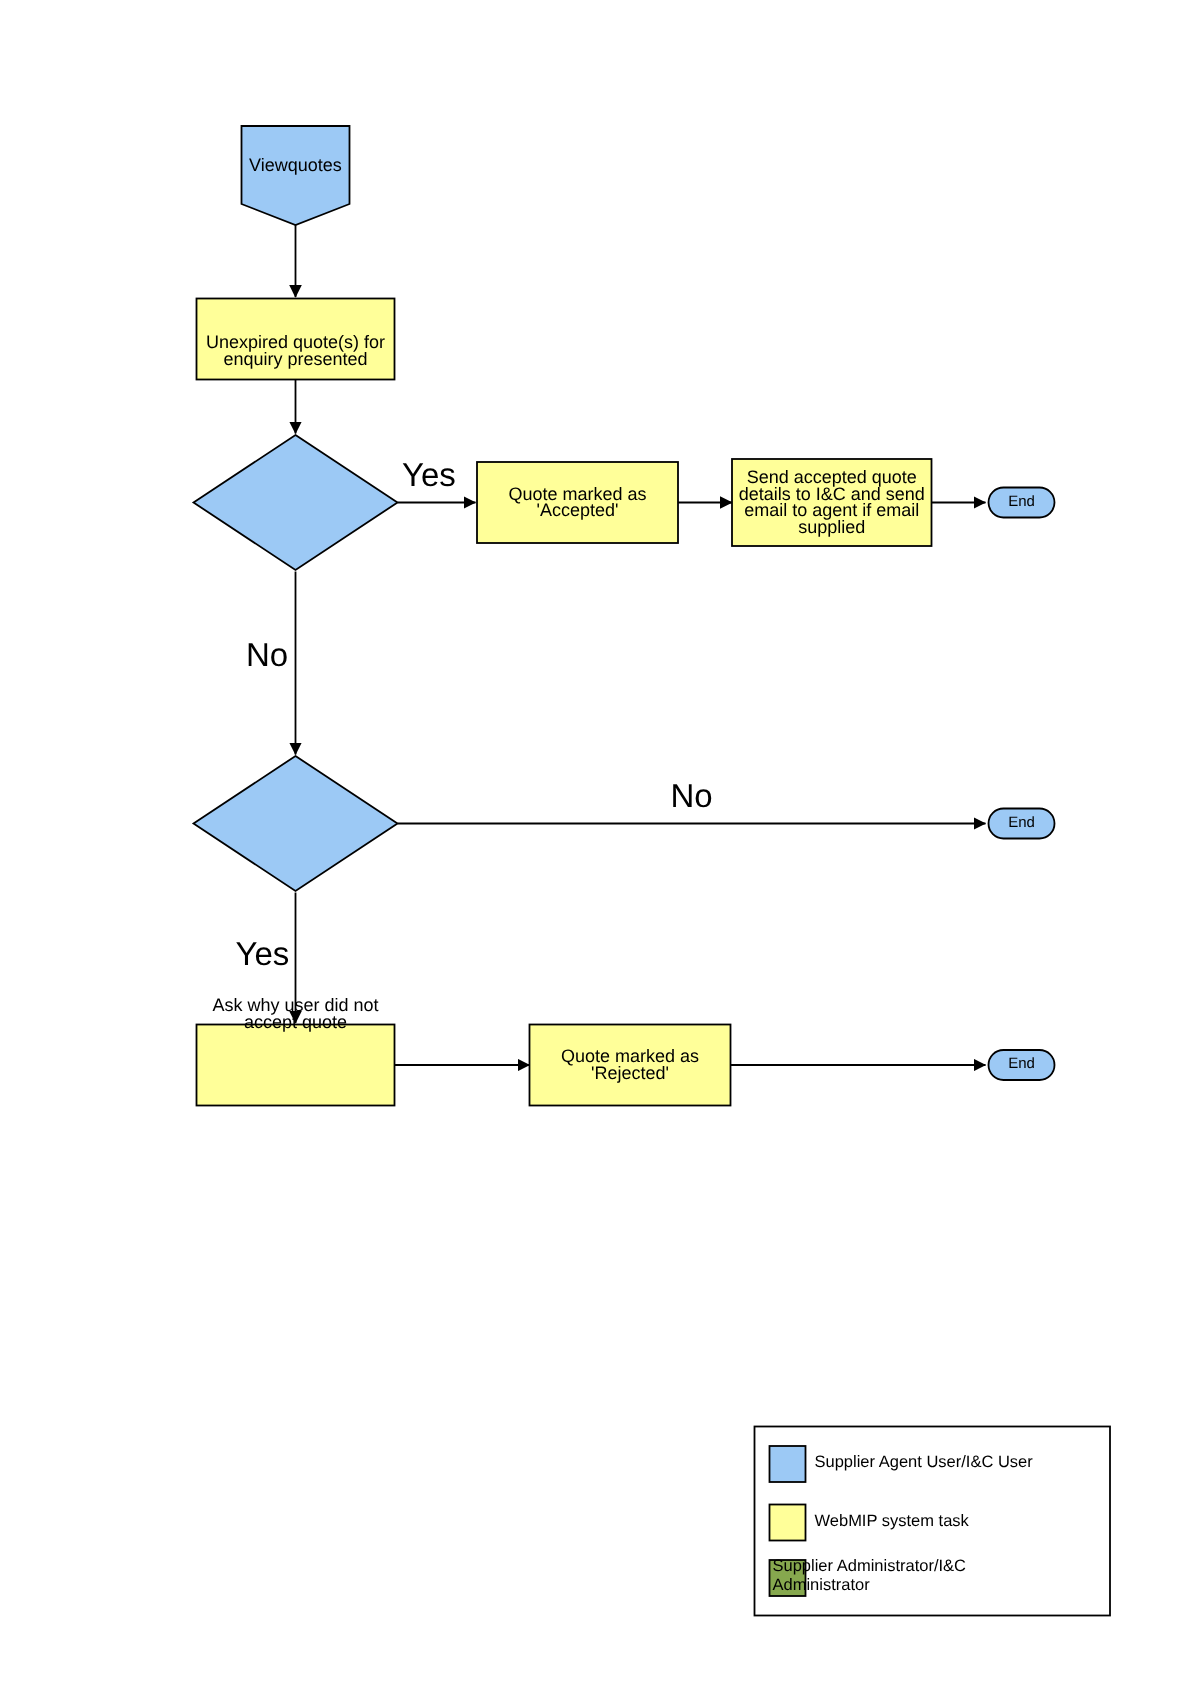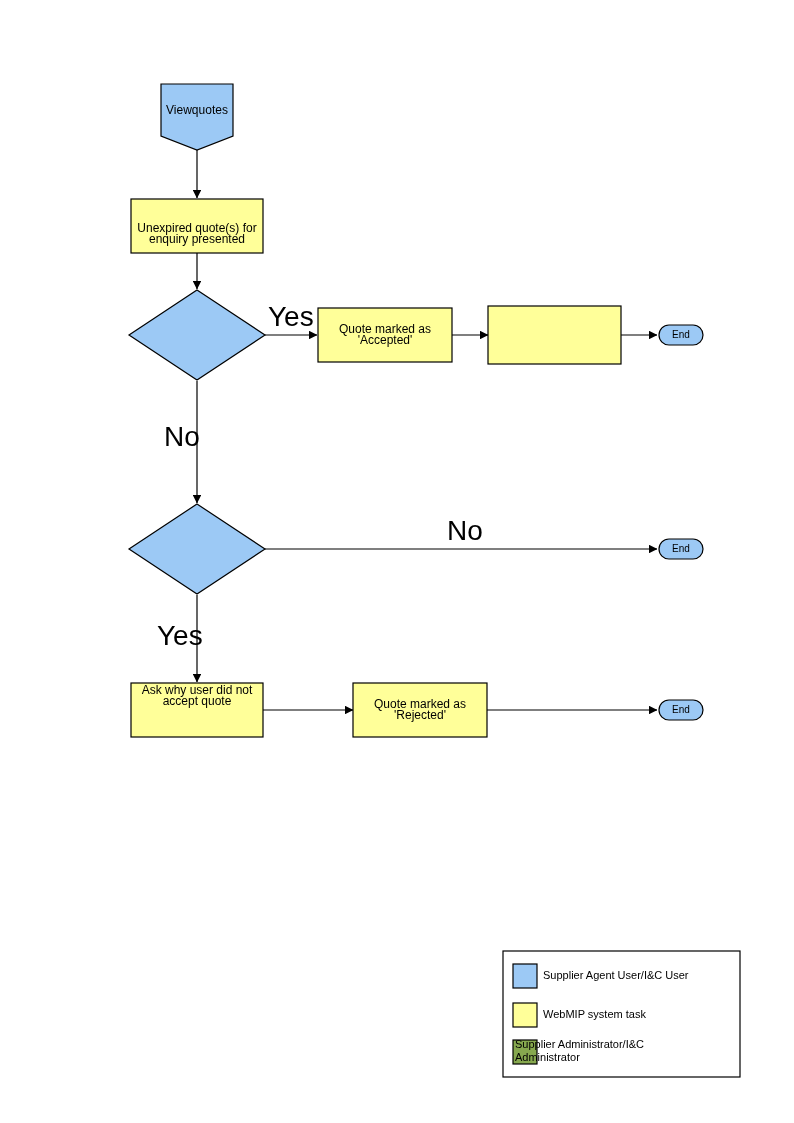--- a/index.html
+++ b/index.html
@@ -30,21 +30,21 @@
     line-height: 11px;
     pointer-events: none;
     display: flex;
     align-items: center;
     justify-content: center;
   }
   .edge-label {
     position: absolute;
     color: #000000;
     font-family: "Liberation Sans", sans-serif;
-    font-size: 28px;
+    font-size: 22px;
     line-height: 24px;
     white-space: nowrap;
   }
   .legend-text {
     position: absolute;
     color: #000000;
     font-family: "Liberation Sans", sans-serif;
     font-size: 11px;
     line-height: 13px;
     white-space: pre-line;
@@ -114,27 +114,28 @@
     <rect x="513" y="1040" width="24" height="24" fill="#86A84E" stroke="#000000" stroke-width="1.2"></rect>
   </svg>
 
   <div class="node-label" style="left:161px; top:95px; width:72px; height:30px;">Viewquotes</div>
 
   <div class="node-label" style="left:134px; top:200px; width:126px; height:68px;">Unexpired quote(s) for enquiry presented</div>
 
 
   <div class="node-label" style="left:321px; top:309px; width:128px; height:52px;">Quote  marked as 'Accepted'</div>
 
+  <div class="node-label" style="left:491px; top:307px; width:127px; height:56px;">Send accepted quote details to I&amp;C and send email to agent if email supplied</div>
 
   <div class="term-label" style="left:660px; top:330px;">End</div>
 
 
   <div class="term-label" style="left:660px; top:544px;">End</div>
 
-  <div class="node-label" style="left:134px; top:676px; width:126px; height:39px;">Ask why user did not accept quote</div>
+  <div class="node-label" style="left:134px; top:656px; width:126px; height:39px;">Ask why user did not accept quote</div>
 
   <div class="node-label" style="left:356px; top:684px; width:128px; height:52px;">Quote  marked as 'Rejected'</div>
 
   <div class="term-label" style="left:660px; top:705px;">End</div>
 
   <div class="edge-label" style="left:268px; top:305px;">Yes</div>
 
   <div class="edge-label" style="left:164px; top:425px;">No</div>
 
   <div class="edge-label" style="left:447px; top:519px;">No</div>

